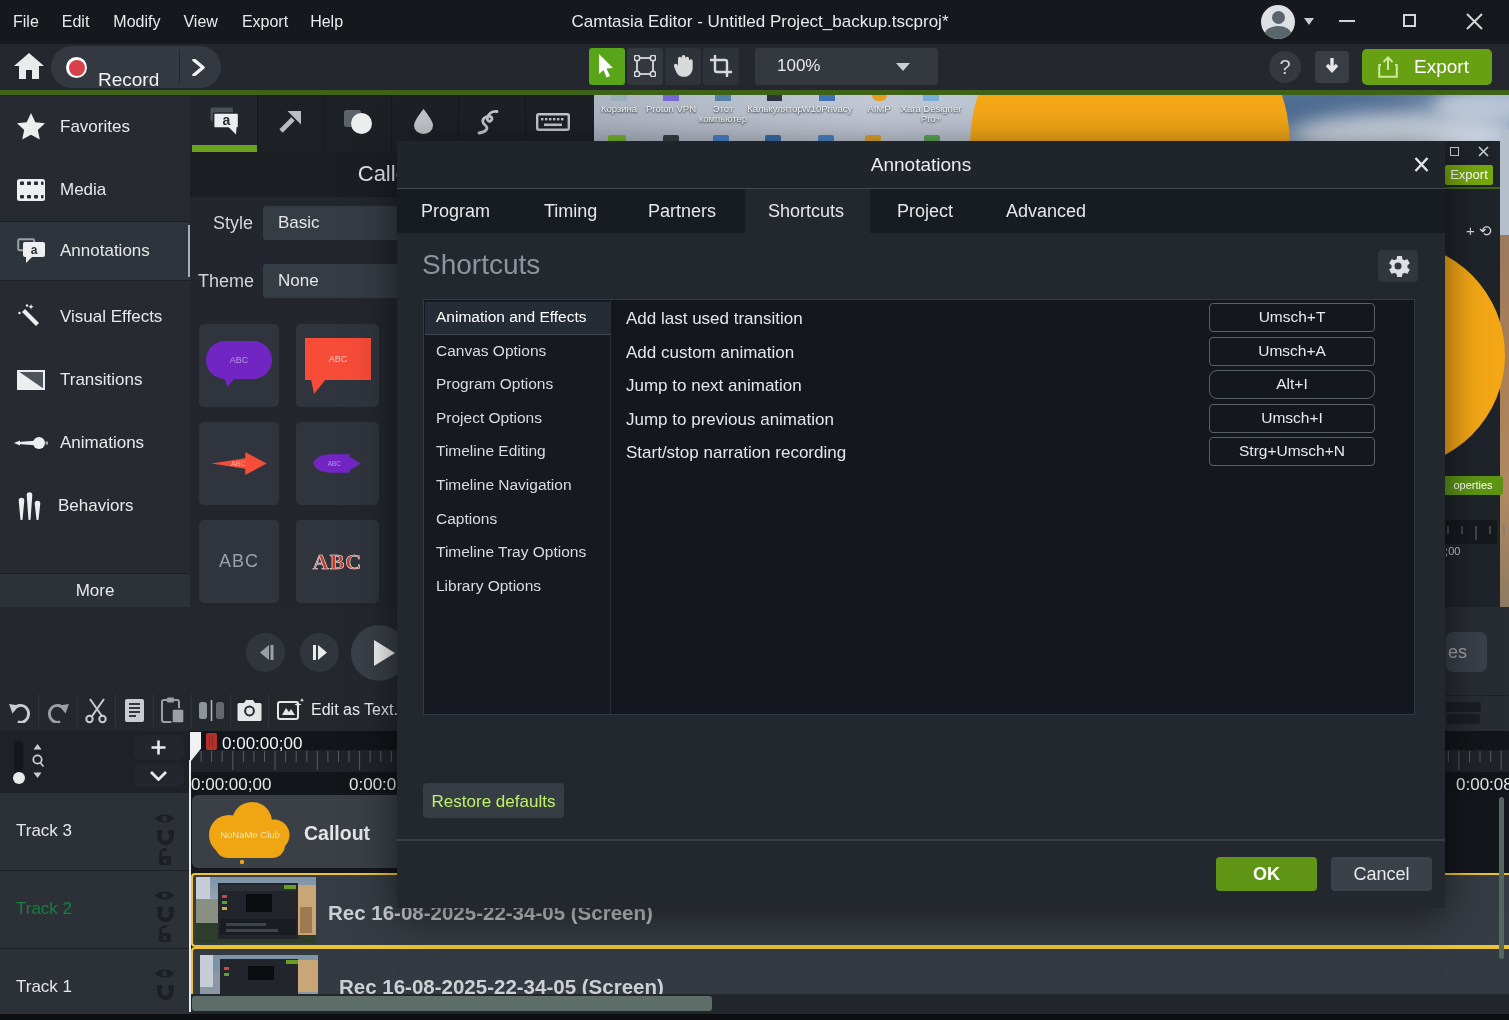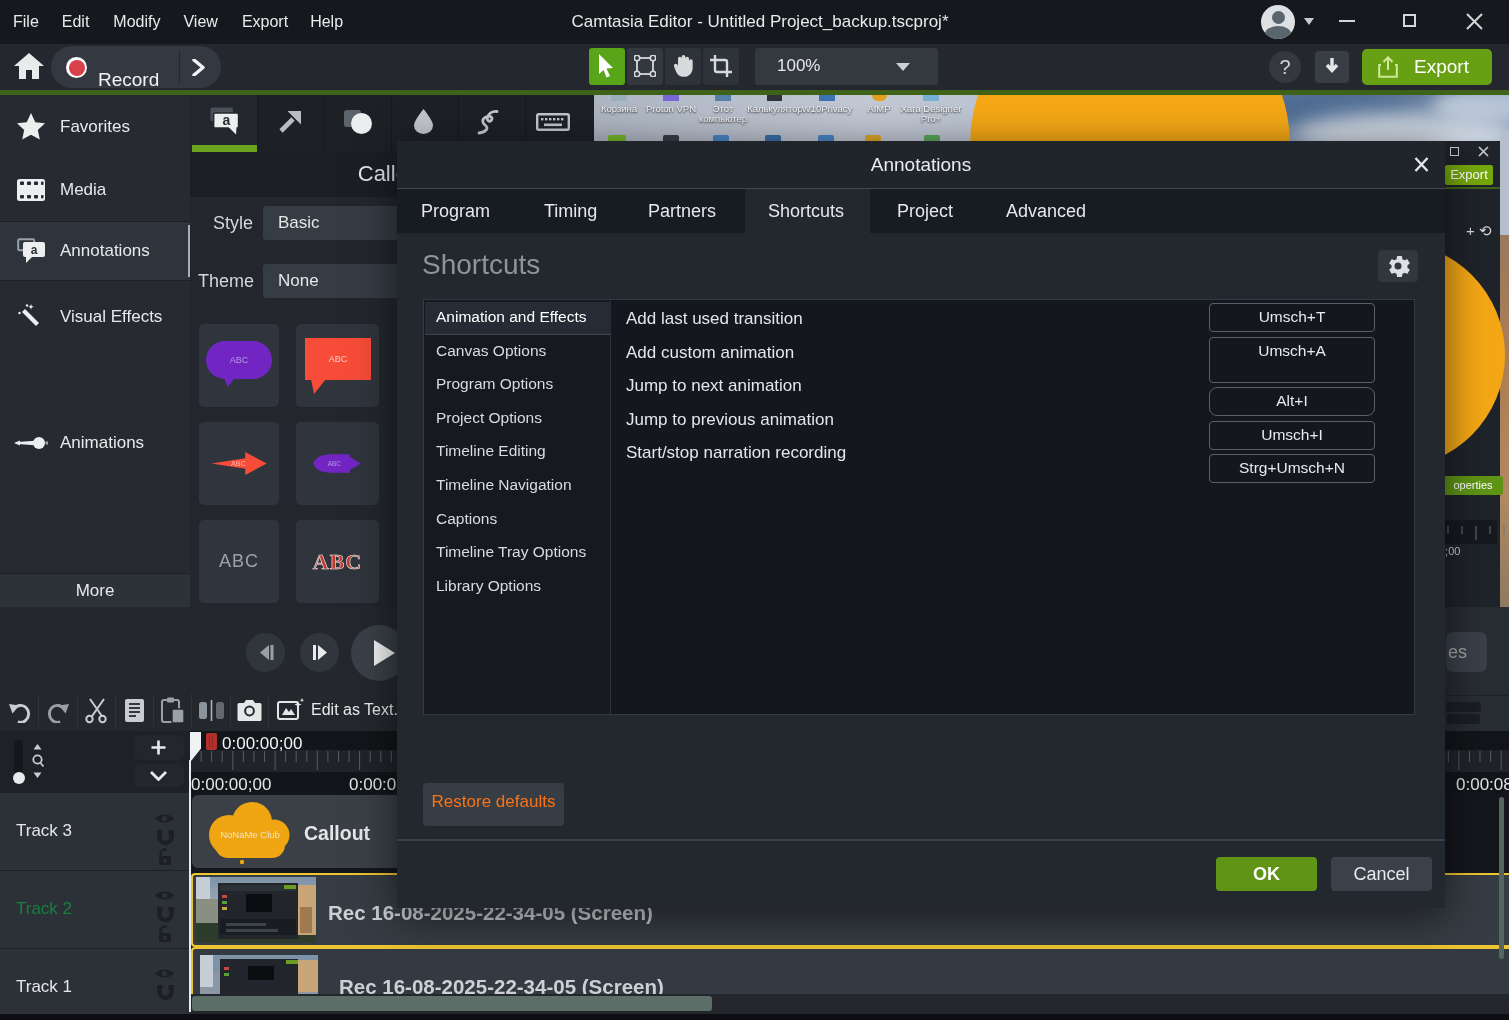--- a/index.html
+++ b/index.html
@@ -201,28 +201,43 @@
   <div class="flex" style="position:absolute;left:0;top:190px;width:190px;height:63px;">
     <svg style="margin-left:17px;" width="28" height="28" viewBox="0 0 28 28">
       <path d="M8 6 L22 20 L19 23 L5 9 Z" fill="#eceef0"></path>
       <circle cx="10" cy="2.5" r="1.2" fill="#eceef0"></circle>
         <circle cx="2.5" cy="10" r="1.2" fill="#eceef0"></circle>
         <circle cx="13" cy="13" r="1" fill="#eceef0"></circle>
       <path d="M14 1 l.8 2 2 .8 -2 .8 -.8 2 -.8 -2 -2 -.8 2 -.8 Z" fill="#eceef0"></path>
     </svg>
     <span style="margin-left:15px;">Visual Effects</span>
   </div>
+  <div class="flex" style="position:absolute;left:0;top:253px;width:190px;height:63px;">
+    <svg style="margin-left:17px;" width="28" height="20" viewBox="0 0 28 20">
+      <rect x="1" y="1" width="26" height="18" fill="#4e545b" stroke="#eceef0" stroke-width="2"></rect>
+      <path d="M1 1 L27 19 L1 19 Z" fill="#eceef0"></path>
+    </svg>
+    <span style="margin-left:15px;">Transitions</span>
+  </div>
   <div class="flex" style="position:absolute;left:0;top:316px;width:190px;height:63px;">
     <svg style="margin-left:14px;" width="34" height="16" viewBox="0 0 34 16">
       <path d="M6 5.5 L0 8 L6 10.5 Z" fill="#eceef0"></path>
       <path d="M4 7 L24 5.5 L24 10.5 L4 9 Z" fill="#eceef0"></path>
       <circle cx="25" cy="8" r="6" fill="#eceef0"></circle>
       <circle cx="33" cy="8" r="1.8" fill="#9ba0a6"></circle>
     </svg>
     <span style="margin-left:12px;">Animations</span>
+  </div>
+  <div class="flex" style="position:absolute;left:0;top:379px;width:190px;height:63px;">
+    <svg style="margin-left:17px;" width="26" height="28" viewBox="0 0 26 28">
+      <path d="M1.7 8.5 a2.8 2.8 0 015.6 0 L5.6 27 a1 1 0 01-2.2 0 Z" fill="#eceef0"></path>
+      <path d="M9.7 3 a2.8 2.8 0 015.6 0 L13.6 27 a1 1 0 01-2.2 0 Z" fill="#eceef0"></path>
+      <path d="M17.7 11.5 a2.8 2.8 0 015.6 0 L21.6 27 a1 1 0 01-2.2 0 Z" fill="#eceef0"></path>
+    </svg>
+    <span style="margin-left:15px;">Behaviors</span>
   </div>
   <div class="abs" style="left:0;top:478px;width:190px;height:1px;background:#1d2126;"></div>
   <div class="abs" style="left:0;top:479px;width:190px;height:33px;line-height:33px;text-align:center;font-size:17px;background:#2d3238;">More</div>
 </div>
 
 <div class="abs" style="left:190px;top:95px;width:404px;height:512px;background:#23272d;overflow:hidden;">
 
   <div class="abs" style="left:0;top:0;width:404px;height:57px;background:#1d2126;"></div>
   <div class="abs" style="left:0;top:0;width:67px;height:57px;background:#23272d;"></div>
   <div class="abs" style="left:2px;top:50px;width:65px;height:7px;background:#6da41f;"></div>
@@ -712,25 +727,25 @@
     </div>
     <div class="abs" style="left:202px;top:2px;width:780px;color:#e4e6e8;font-size:17px;">
       <div style="height:33.6px;line-height:33.6px;">Add last used transition</div>
       <div style="height:33.6px;line-height:33.6px;">Add custom animation</div>
       <div style="height:33.6px;line-height:33.6px;">Jump to next animation</div>
       <div style="height:33.6px;line-height:33.6px;">Jump to previous animation</div>
       <div style="height:33.6px;line-height:33.6px;">Start/stop narration recording</div>
     </div>
     <div class="abs" style="left:785px;top:3px;width:166px;">
       <div style="height:29px;line-height:25.5px;border:1.5px solid #596067;border-radius:4px;background:transparent;color:#e8eaec;font-size:15.5px;text-align:center;margin-bottom:4.6px;">Umsch+T</div>
-      <div style="height:46px;line-height:25.5px;border:1.5px solid #596067;border-radius:4px;background:transparent;color:#e8eaec;font-size:15.5px;text-align:center;margin-bottom:4.6px;">Umsch+A</div>
+      <div style="height:29px;line-height:25.5px;border:1.5px solid #596067;border-radius:4px;background:transparent;color:#e8eaec;font-size:15.5px;text-align:center;margin-bottom:4.6px;">Umsch+A</div>
       <div style="height:29px;line-height:25.5px;border:1.5px solid #596067;border-radius:8px;background:transparent;color:#e8eaec;font-size:15.5px;text-align:center;margin-bottom:4.6px;">Alt+I</div>
       <div style="height:29px;line-height:25.5px;border:1.5px solid #596067;border-radius:4px;background:transparent;color:#e8eaec;font-size:15.5px;text-align:center;margin-bottom:4.6px;">Umsch+I</div>
       <div style="height:29px;line-height:25.5px;border:1.5px solid #596067;border-radius:4px;background:transparent;color:#e8eaec;font-size:15.5px;text-align:center;">Strg+Umsch+N</div>
     </div>
   </div>
 
-  <div class="abs" style="left:26px;top:642px;width:141px;height:43px;background:#373d45;border-radius:4px;color:#f97316;font-size:17px;text-align:center;line-height:37px;">Restore defaults</div>
+  <div class="abs" style="left:26px;top:642px;width:141px;height:35px;background:#373d45;border-radius:4px;color:#bef264;font-size:17px;text-align:center;line-height:37px;">Restore defaults</div>
 
   <div class="abs" style="left:0;top:698px;width:1048px;height:1.5px;background:#3a4049;"></div>
   <div class="abs" style="left:819px;top:716px;width:101px;height:34px;background:#5f9414;border-radius:4px;color:#fff;font-size:18px;font-weight:bold;text-align:center;line-height:34px;">OK</div>
   <div class="abs" style="left:934px;top:716px;width:101px;height:34px;background:#3a4149;border-radius:4px;color:#e6e8ea;font-size:18px;text-align:center;line-height:34px;">Cancel</div>
 </div>
 
 </body></html>

